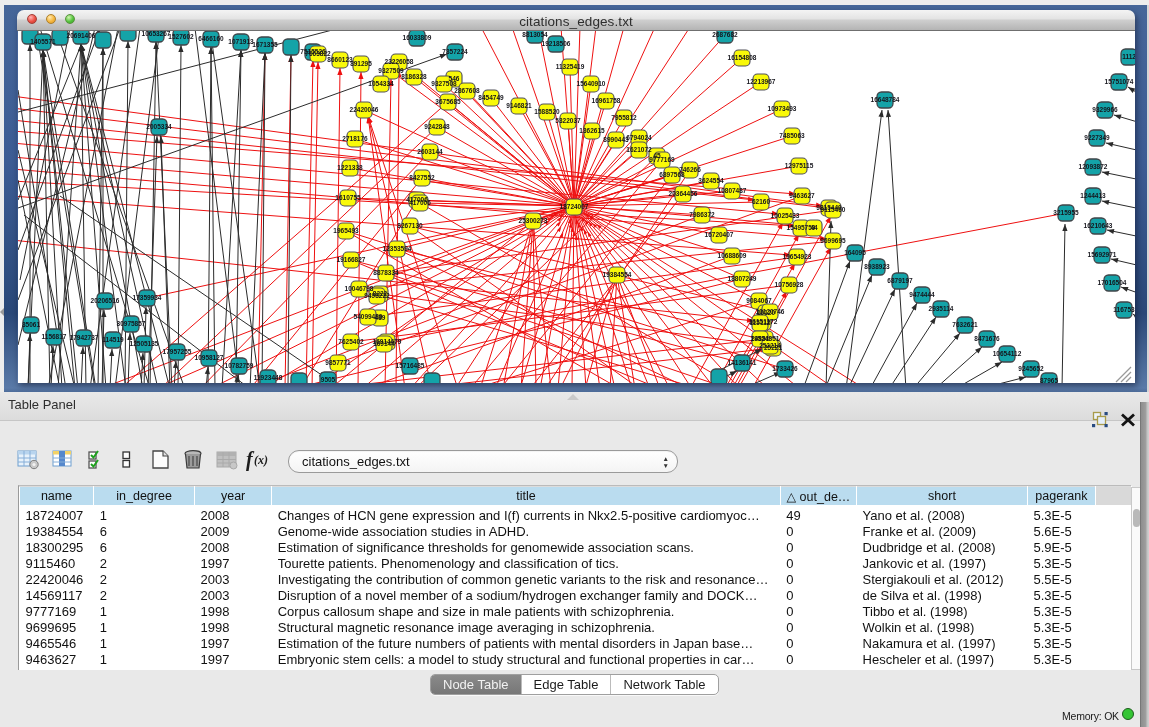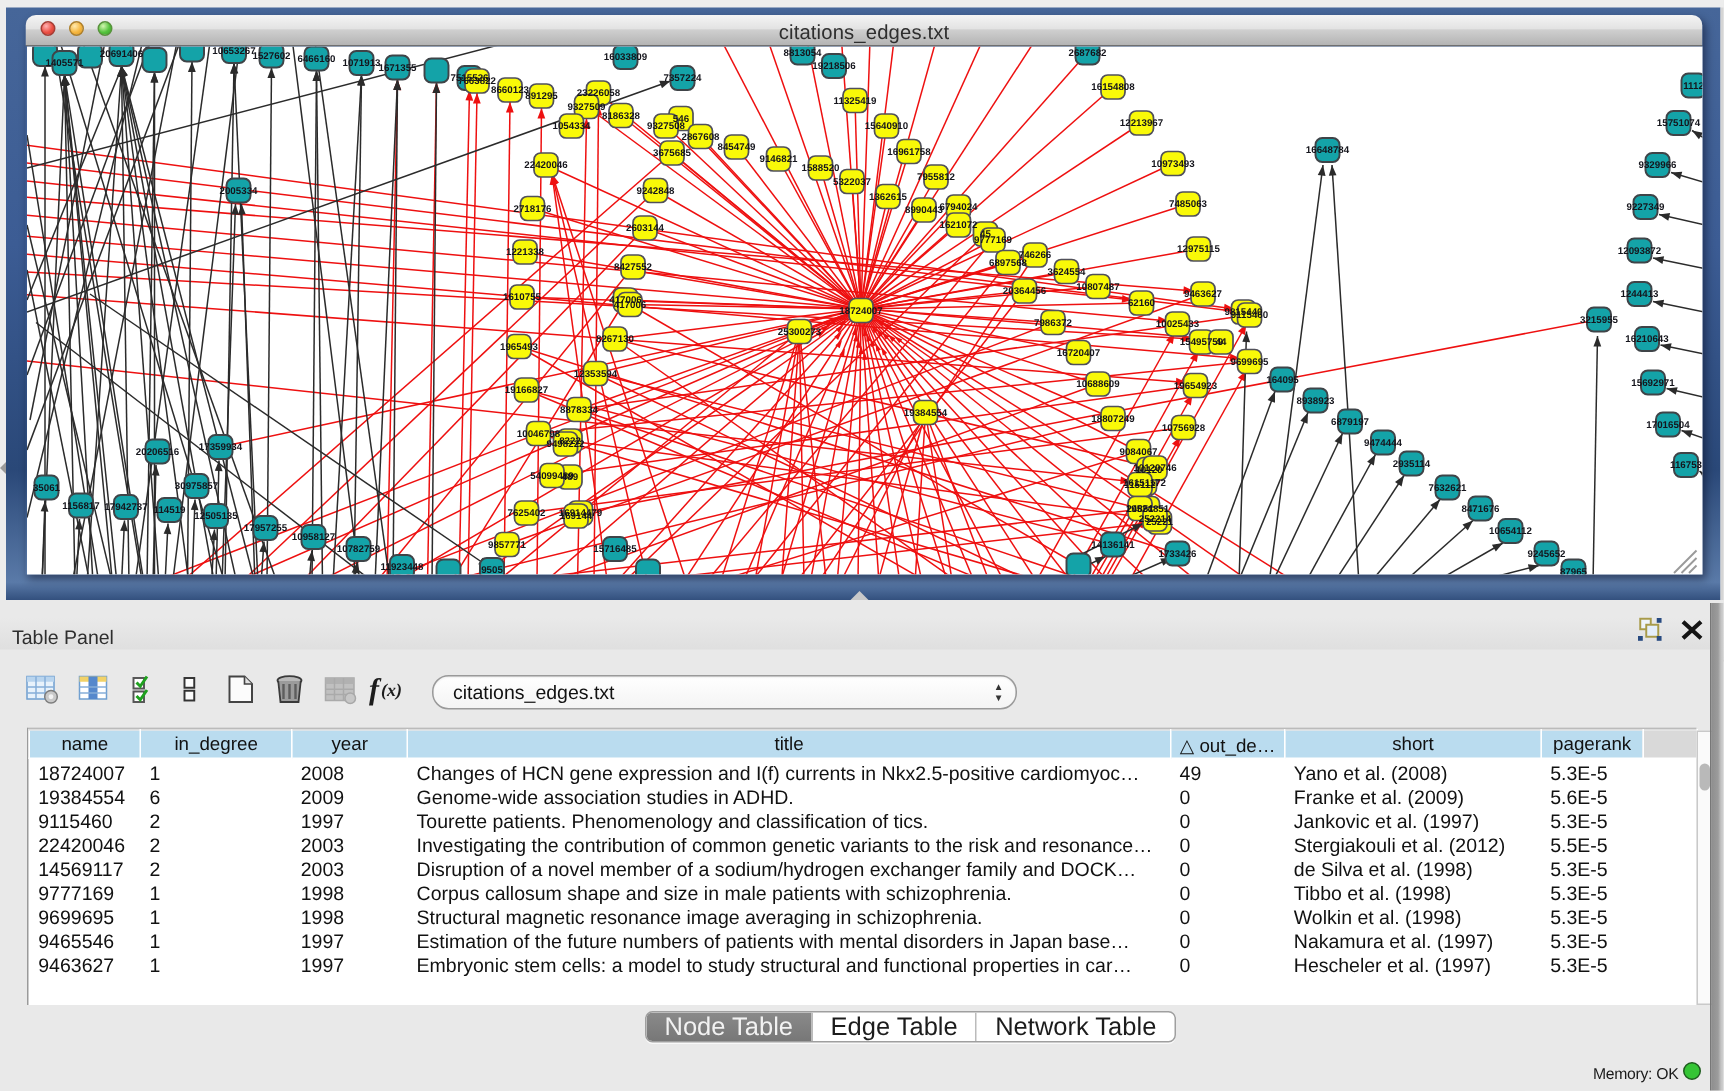--- a/index.html
+++ b/index.html
@@ -23,21 +23,21 @@
 #tlg{left:48px;background:radial-gradient(circle at 35% 30%,#d2f5b0,#55c33e 55%,#3da32c);
  border:1px solid #58923c}
 #canvas{position:absolute;left:1px;top:21px;width:1117px;height:352px;background:#fff;
  overflow:hidden}
 #lefttri{position:absolute;left:0px;top:308px;width:0;height:0;
  border-top:4px solid transparent;border-bottom:4px solid transparent;
  border-right:4px solid #9a9a9a}
 #splitnotch{position:absolute;left:567px;top:394px;width:0;height:0;
  border-left:6px solid transparent;border-right:6px solid transparent;
  border-bottom:6px solid #c9c9c9}
-#tphead{position:absolute;left:0;top:412px;width:1149px;height:29px;
+#tphead{position:absolute;left:0;top:392px;width:1149px;height:29px;
  background:linear-gradient(180deg,#e9e9e9,#dcdcdc);border-bottom:1px solid #c6c6c6}
 #tphead .lbl{position:absolute;left:8px;top:5px;font-size:13px;color:#2e2e2e}
 #tpbody{position:absolute;left:0;top:433px;width:1143px;height:294px;background:#e9e9e9}
 #combo{position:absolute;left:288px;top:450px;width:390px;height:23px;
  background:linear-gradient(180deg,#ffffff,#f4f4f4);
  border:1px solid #9a9a9a;border-radius:11px;font-size:13px;color:#111;
  line-height:21px;padding-left:13px;box-shadow:inset 0 1px 1px rgba(0,0,0,0.05)}
 #combo .arr{position:absolute;right:8px;top:4px;font-size:6.5px;color:#333;
  line-height:7px;text-align:center}
 #tablewrap{position:absolute;left:18px;top:485px;width:1113px;height:185px;background:#fff;
@@ -50,21 +50,21 @@
 .c4{width:74px}.c5{width:166px}.c6{width:66px}.c7{width:35px}
 th.c7{background:#d9d9d9}
 
 #scrollv{position:absolute;left:1131px;top:487px;width:11px;height:183px;background:#fafafa;
  border:1px solid #c9c9c9}
 #scrollv .thumb{position:absolute;left:1px;top:21px;width:7px;height:18px;background:#b9b9b9;
  border-radius:4px}
 #segwrap{position:absolute;left:430px;top:674px;height:21px;border:1px solid #9f9f9f;
  border-radius:5px;overflow:hidden;display:flex;background:#fff;
  box-shadow:0 1px 0 rgba(255,255,255,0.7)}
-.segm{font-size:17px;line-height:19px;padding:0 12px;color:#1c1c1c}
+.segm{font-size:13px;line-height:19px;padding:0 12px;color:#1c1c1c}
 .segsel{background:linear-gradient(180deg,#8a8a8a,#777);color:#f2f2f2}
 .segdiv{width:1px;background:#bbb}
 #memlbl{position:absolute;left:1062px;top:710px;font-size:10.5px;color:#1a1a1a;letter-spacing:-0.2px}
 #memdot{position:absolute;left:1122px;top:708px;width:12px;height:12px;border-radius:50%;
  background:#35c535;border:1px solid #1e5c1e}
 #rightstrip{position:absolute;left:1140px;top:402px;width:9px;height:325px;
  background:linear-gradient(90deg,#8e8e8e 0%,#9c9c9c 55%,#c4c4c4 80%,#d2d2d2 100%);border-left:1px solid #777}
 #tpicons{position:absolute;right:12px;top:411px}
 </style></head>
 <body>
@@ -911,20 +911,30 @@
           <td class="c0">19384554</td>
           <td class="c1">6</td>
           <td class="c2">2009</td>
           <td class="c3">Genome-wide association studies in ADHD.</td>
           <td class="c4">0</td>
           <td class="c5">Franke et al. (2009)</td>
           <td class="c6">5.6E-5</td>
           <td class="c7"></td>
         </tr>
 <tr>
+          <td class="c0">18300295</td>
+          <td class="c1">6</td>
+          <td class="c2">2008</td>
+          <td class="c3">Estimation of significance thresholds for genomewide association scans.</td>
+          <td class="c4">0</td>
+          <td class="c5">Dudbridge et al. (2008)</td>
+          <td class="c6">5.9E-5</td>
+          <td class="c7"></td>
+        </tr>
+<tr>
           <td class="c0">9115460</td>
           <td class="c1">2</td>
           <td class="c2">1997</td>
           <td class="c3">Tourette patients. Phenomenology and classification of tics.</td>
           <td class="c4">0</td>
           <td class="c5">Jankovic et al. (1997)</td>
           <td class="c6">5.3E-5</td>
           <td class="c7"></td>
         </tr>
 <tr>

